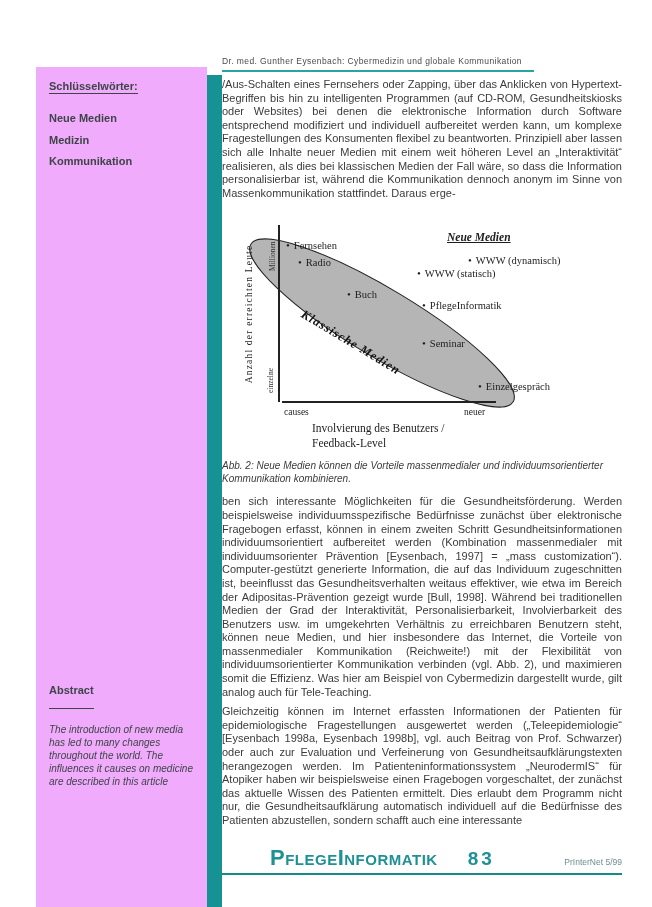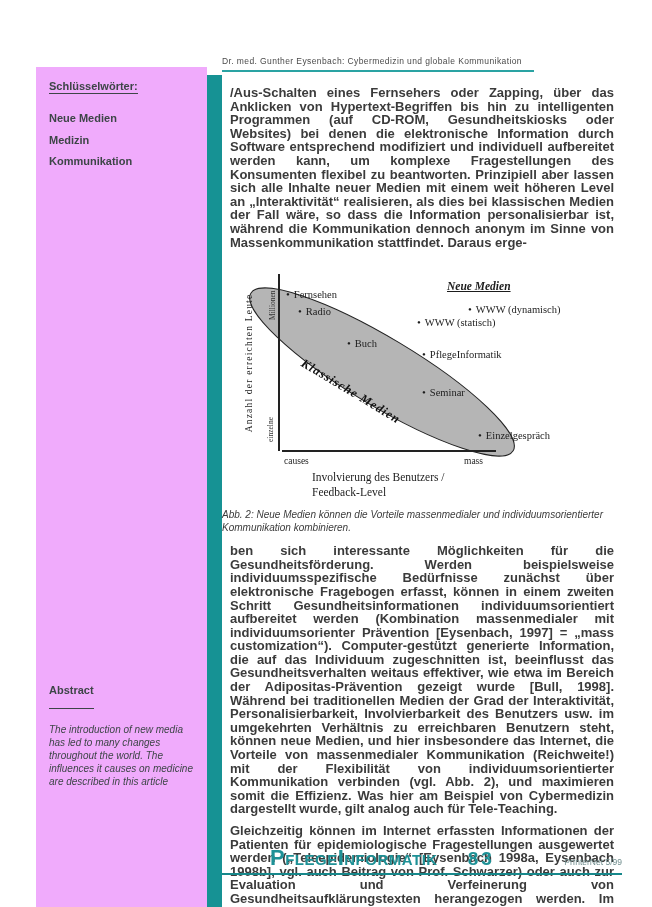--- a/index.html
+++ b/index.html
@@ -19,21 +19,21 @@
   .kw-item{font-weight:bold;font-size:11px;color:#3d4547;line-height:21.5px;}
   .abstract-block{position:absolute;left:13px;top:613px;width:150px;}
   .abs-head{display:inline-block;font-weight:bold;font-size:11px;color:#3d4547;
             border-bottom:1.5px solid #3d4547;padding-bottom:12px;}
   .abs-text{margin-top:14px;font-style:italic;font-size:10px;line-height:13px;color:#3d4547;}
 
   .teal-bar{position:absolute;left:207px;top:75px;width:15px;height:832px;background:#169294;}
 
   
   .main{position:absolute;left:222px;top:78px;width:400px;}
-  .main p{margin:8px;text-align:justify;font-size:13px;line-height:13.6px;color:#3b3b3b;font-weight:bold;}
+  .main p{margin:0;text-align:justify;font-size:11px;line-height:13.6px;color:#3b3b3b;}
   .p2{margin-top:10px !important;}
   .p3{margin-top:6px !important;}
 
   
   .figure{position:relative;width:400px;height:235px;margin-top:21px;}
   .fig-svg{position:absolute;left:0;top:0;z-index:0;}
   .fig-point{position:absolute;z-index:2;display:flex;gap:4px;align-items:baseline;
              font-family:"Liberation Serif",serif;font-size:10.5px;color:#1d1d1d;
              transform:translateY(-50%);white-space:nowrap;}
   .fig-point .bullet{font-size:11px;line-height:10px;}
@@ -99,21 +99,21 @@
     <div class="figure">
       <svg class="fig-svg" width="400" height="235" viewBox="0 0 400 235">
         <ellipse cx="160" cy="102" rx="153" ry="34" transform="rotate(31 160 102)" fill="#b5b5b5" stroke="#222" stroke-width="1"></ellipse>
       </svg>
       <div class="axis-y"></div>
       <div class="axis-x"></div>
       <div class="ylab">Anzahl der erreichten Leute</div>
       <div class="ytick ytick-top">Millionen</div>
       <div class="ytick ytick-bottom">einzelne</div>
       <div class="xtick xtick-left">causes</div>
-      <div class="xtick xtick-right">mass</div>
+      <div class="xtick xtick-right">neuer</div>
       <div class="xtitle">Involvierung des Benutzers /
 Feedback-Level</div>
       <div class="grp-neu">Neue Medien</div>
       <div class="grp-klassisch">Klassische Medien</div>
     <div class="fig-point" style="left: 64px; top: 24px;">
           <span class="bullet">•</span>
           <span class="plabel">Fernsehen</span>
         </div>
         <div class="fig-point" style="left: 76px; top: 41px;">
           <span class="bullet">•</span>

